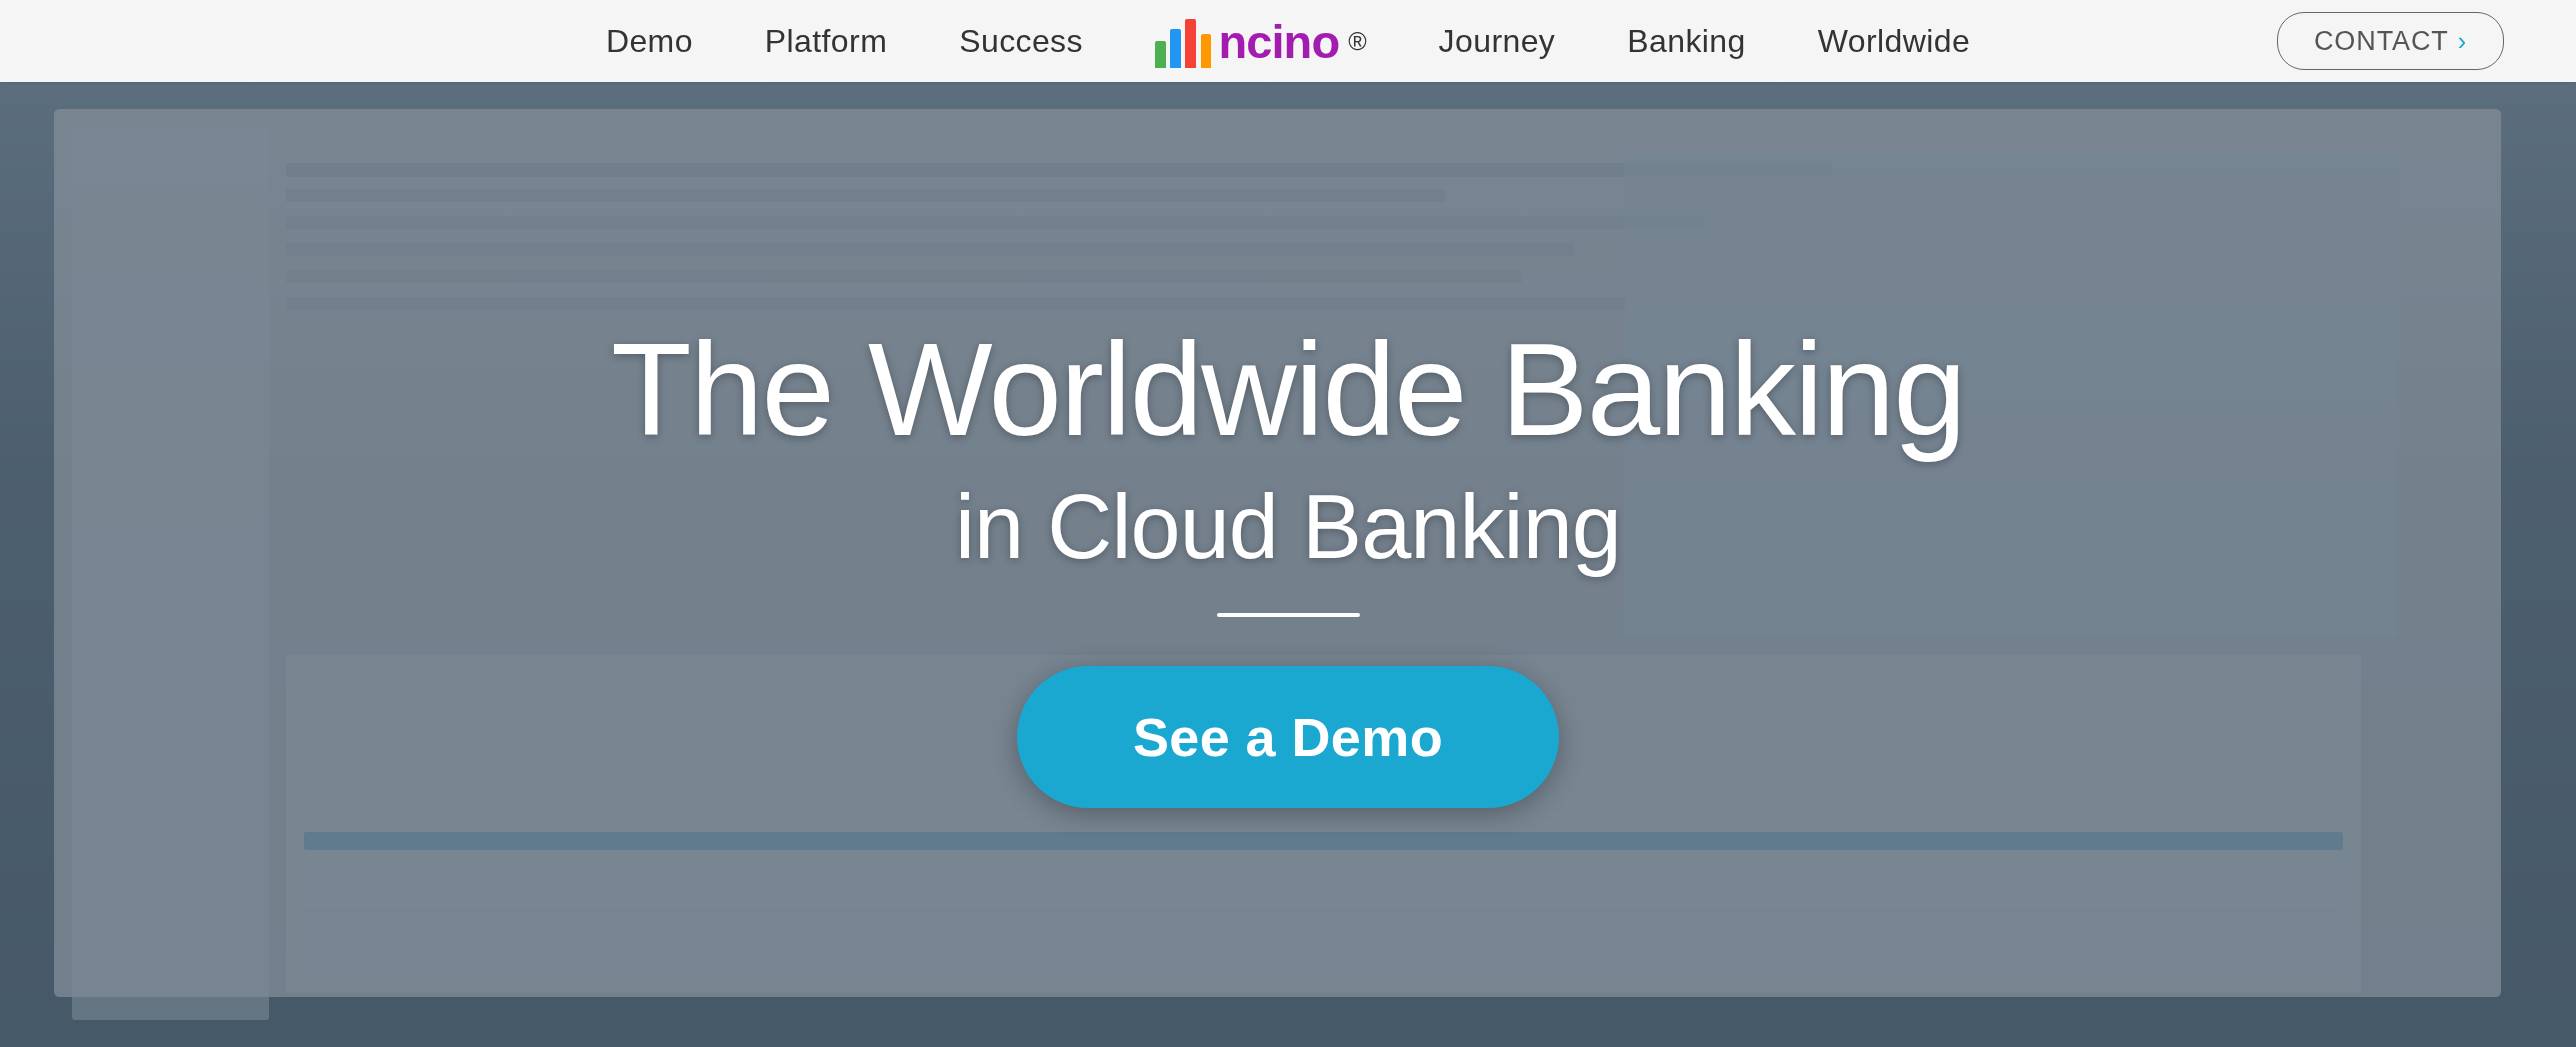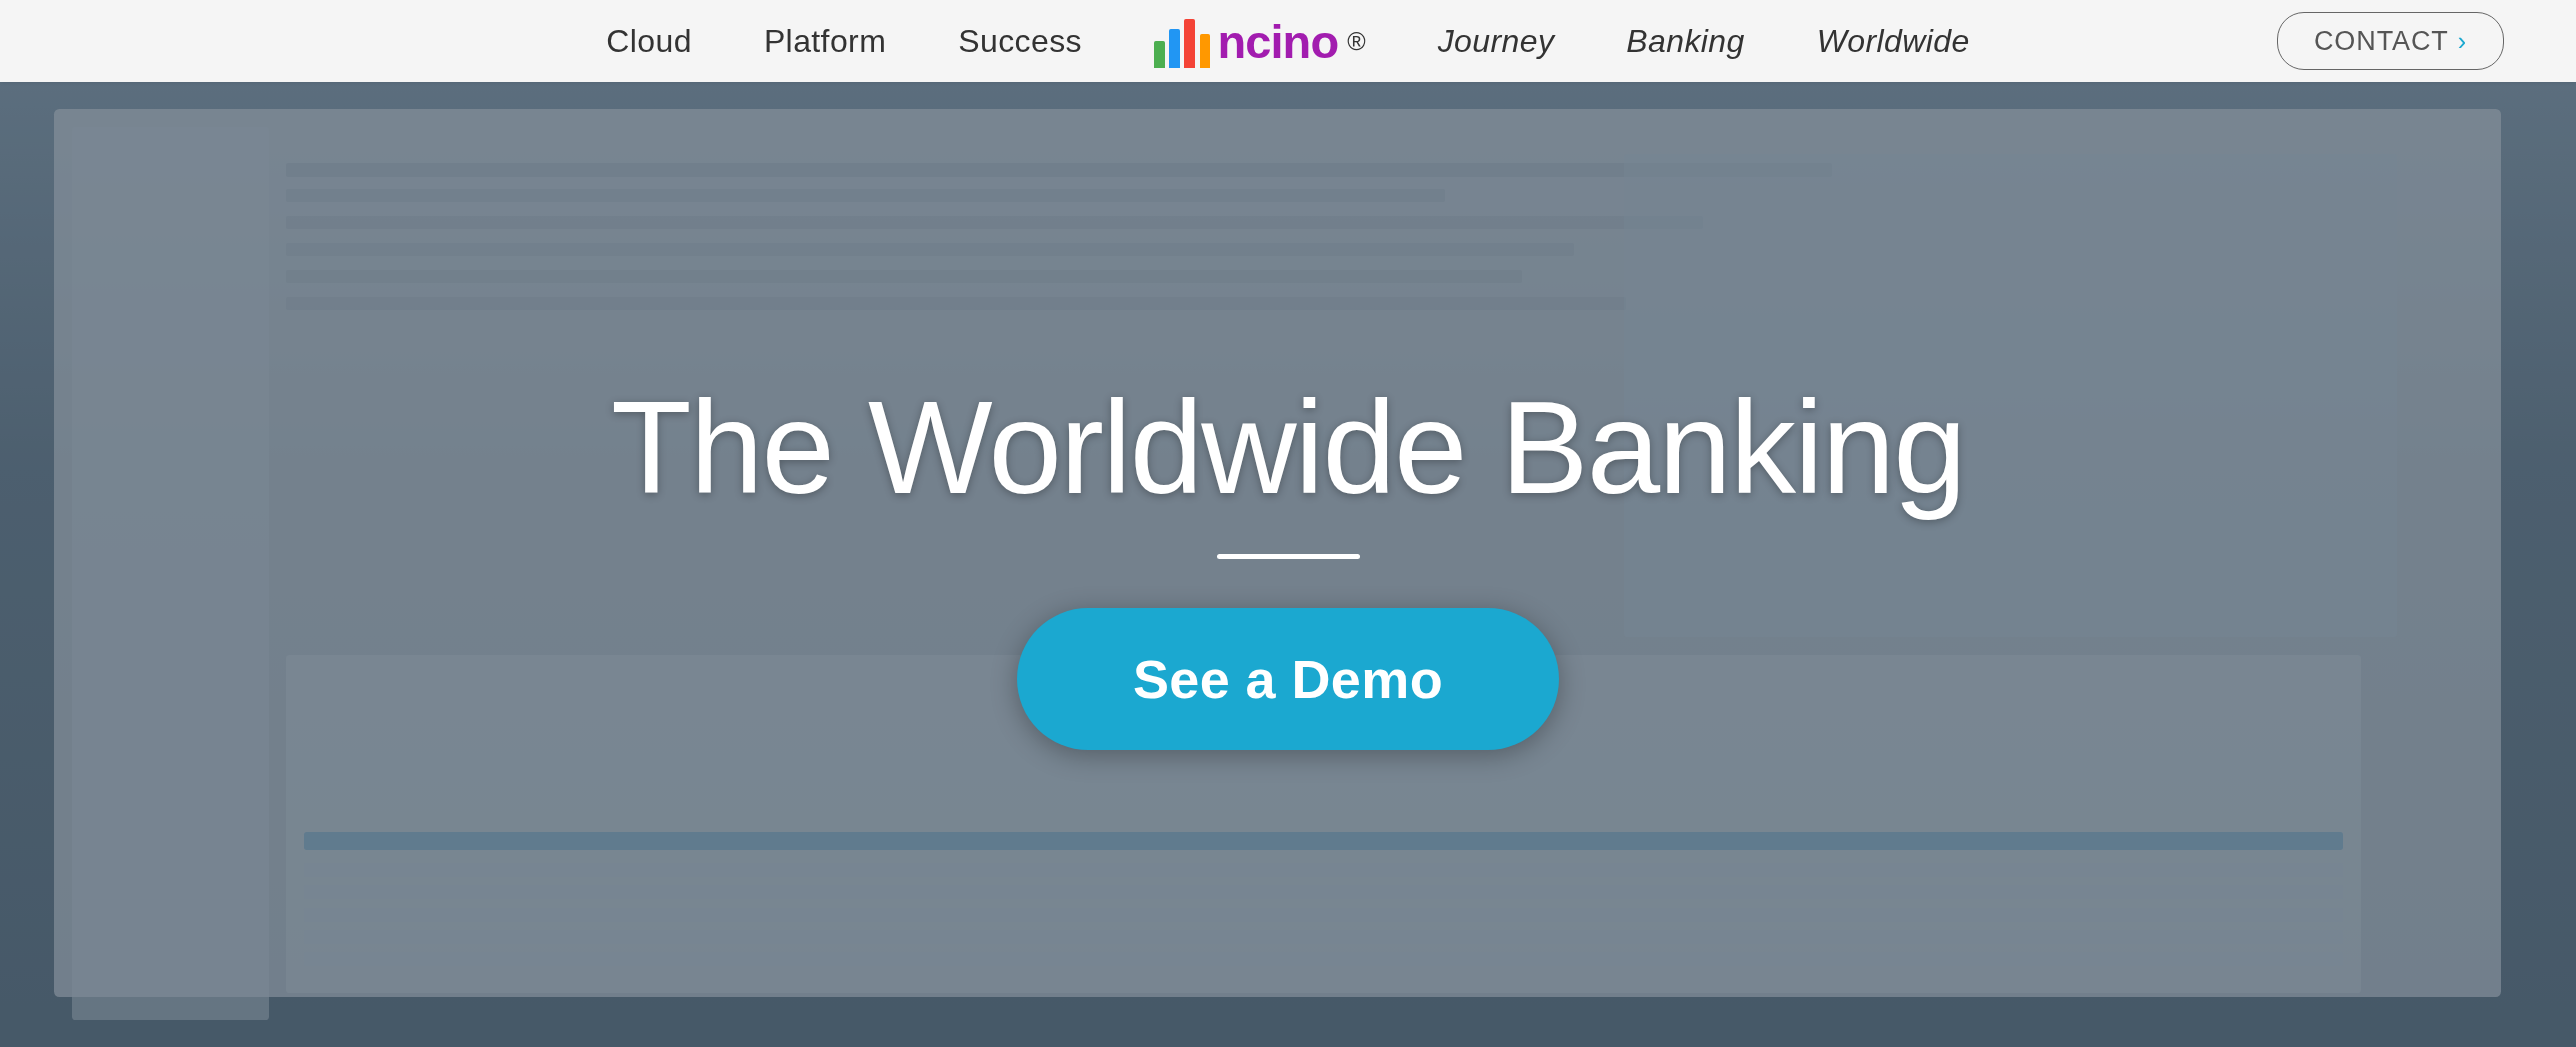--- a/index.html
+++ b/index.html
@@ -41,21 +41,20 @@
       align-items: center;
       gap: 72px;
       margin-right: 72px;
     }
 
     .nav-links-right {
       display: flex;
       align-items: center;
       gap: 72px;
       margin-left: 72px;
-      font-style: italic;
     }
 
     .nav-item {
       font-size: 32px;
       color: #333;
       text-decoration: none;
       font-weight: 400;
       letter-spacing: 0.4px;
       cursor: pointer;
     }
@@ -190,21 +189,21 @@
       z-index: 0;
       overflow: hidden;
     }
   </style>
 </head>
 <body>
 
 <nav class="navbar">
   <div class="navbar-inner">
     <div class="nav-links-left">
-      <a class="nav-item">Cloud</a>
+      <a class="nav-item">Demo</a>
       <a class="nav-item">Platform</a>
       <a class="nav-item">Success</a>
     </div>
 
     <div class="logo-container">
       <div class="logo-bars">
         <div class="logo-bar" style="height:27px; background:#4CAF50;"></div>
         <div class="logo-bar" style="height:39px; background:#2196F3;"></div>
         <div class="logo-bar" style="height:49px; background:#F44336;"></div>
         <div class="logo-bar" style="height:34px; background:#FF9800;"></div>
@@ -252,17 +251,18 @@
     <div style="position:absolute; bottom:148px; left:304px; width:calc(100% - 537px); height:14.3px; background:rgba(200,215,228,0.35); border-radius:1.8px;"></div>
     <div style="position:absolute; bottom:125px; left:304px; width:calc(100% - 537px); height:14.3px; background:rgba(200,215,228,0.35); border-radius:1.8px;"></div>
     <div style="position:absolute; bottom:103px; left:304px; width:calc(100% - 537px); height:14.3px; background:rgba(200,215,228,0.3); border-radius:1.8px;"></div>
     <div style="position:absolute; bottom:81px; left:304px; width:calc(100% - 537px); height:14.3px; background:rgba(200,215,228,0.3); border-radius:1.8px;"></div>
   </div>
 
   <div class="hero-overlay"></div>
 
   <div class="hero-content">
     <h1 class="hero-title-large">The Worldwide Banking</h1>
+    <h2 class="hero-title-sub">in Cloud Banking</h2>
     <div class="hero-divider"></div>
     <button class="demo-btn">See a Demo</button>
   </div>
 </section>
 
 
 </body></html>

